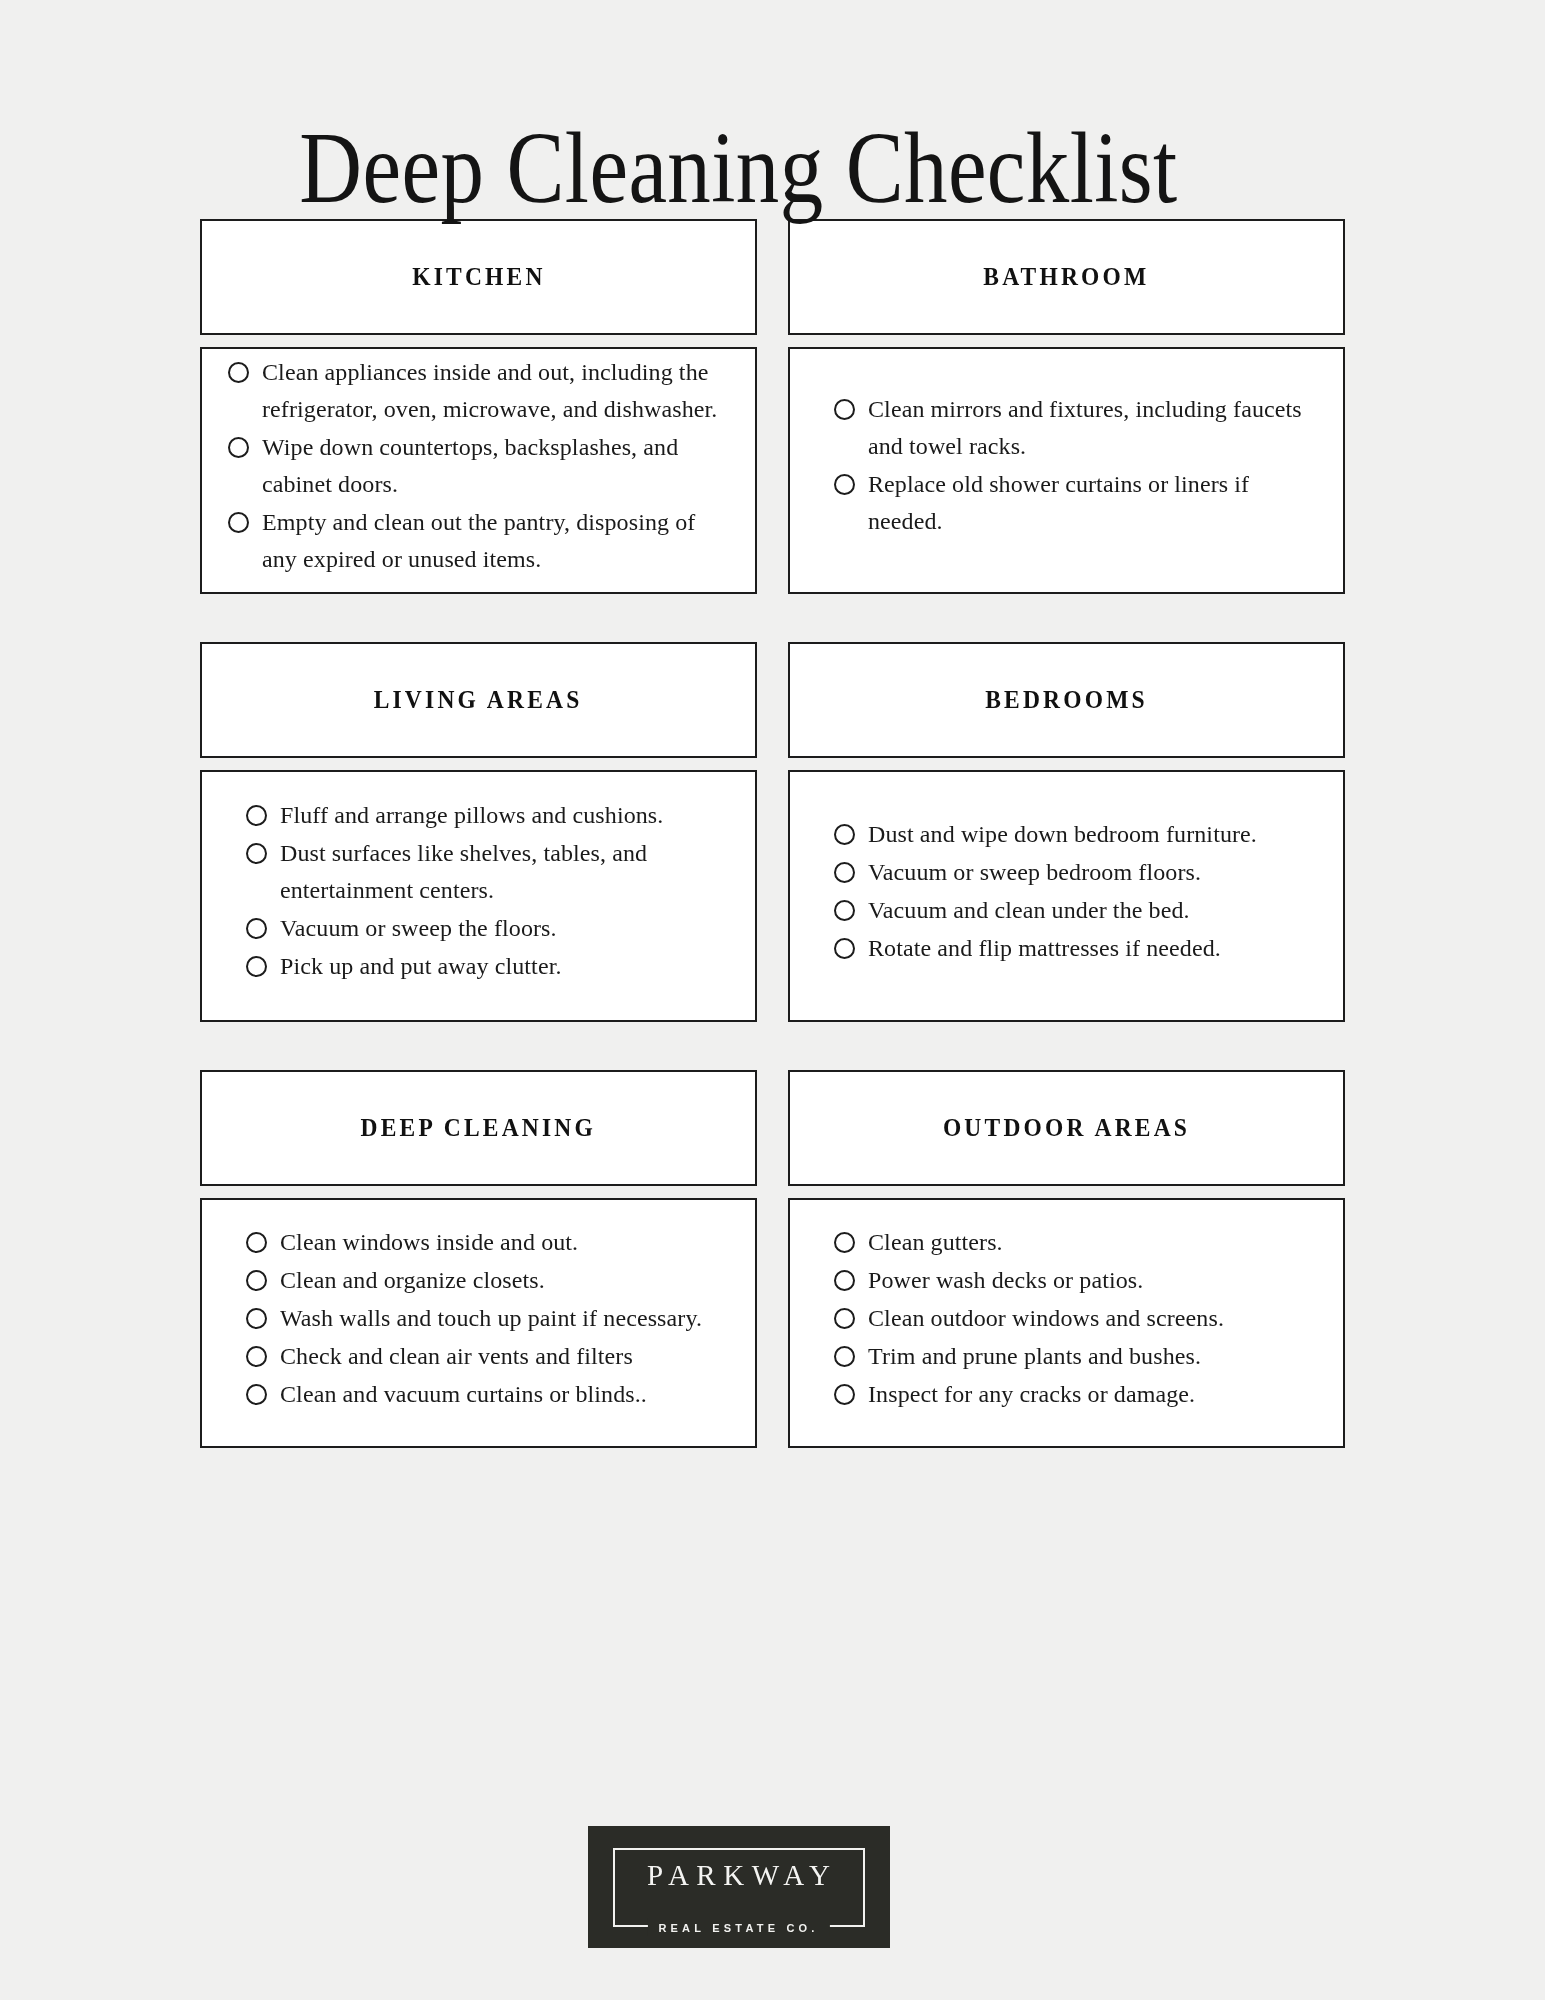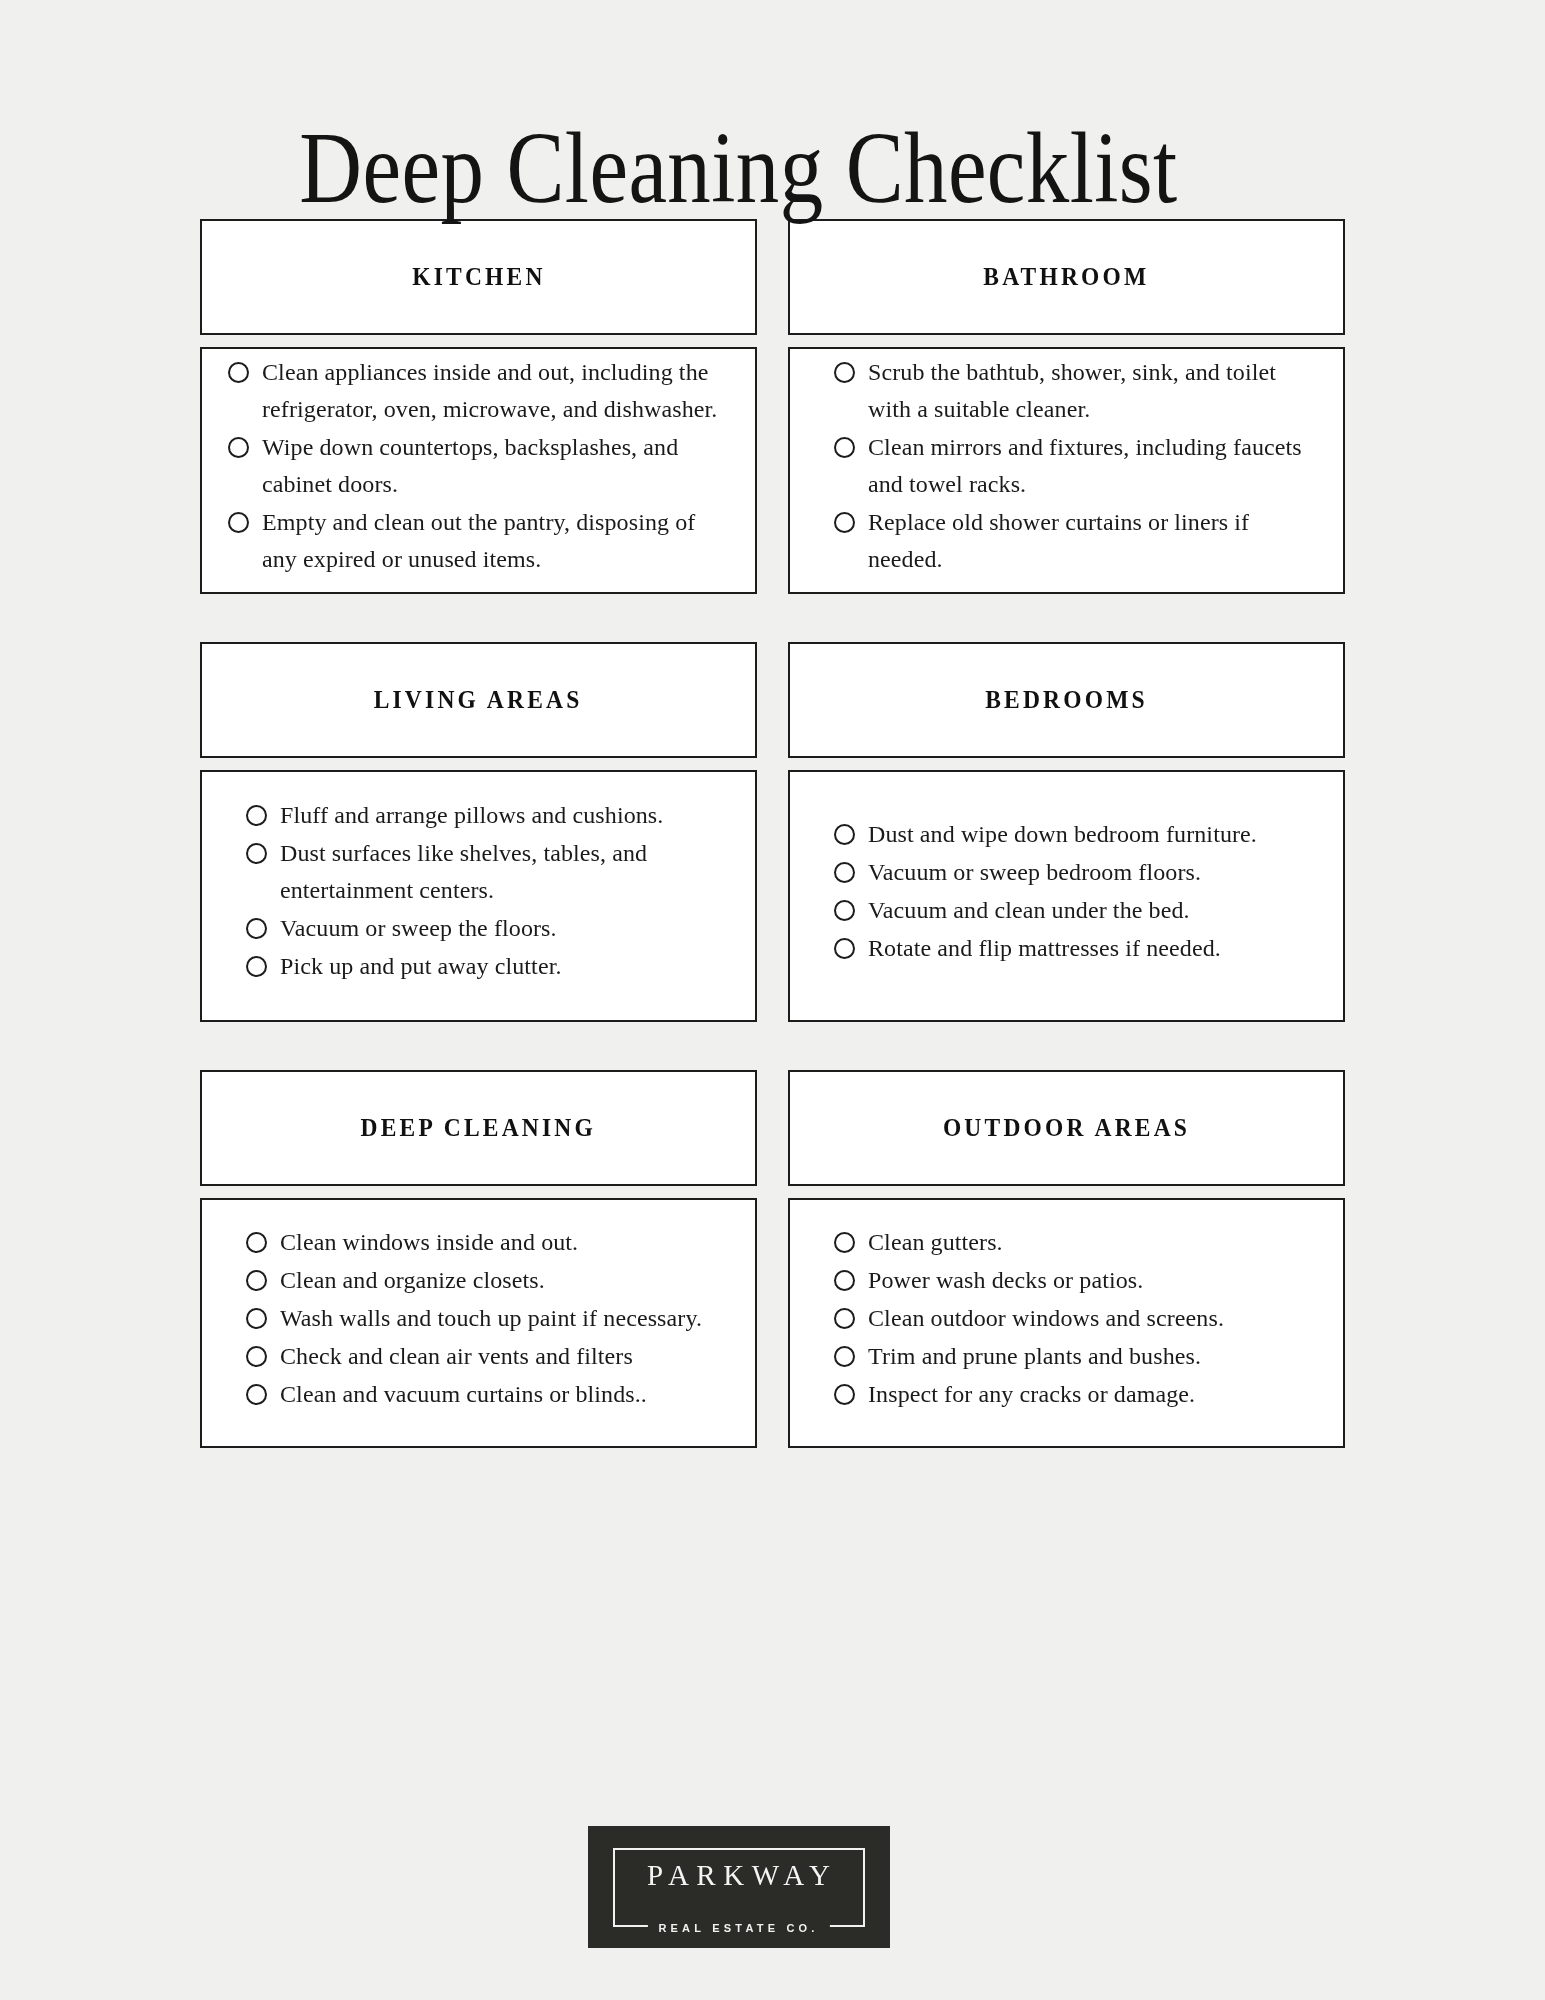--- a/index.html
+++ b/index.html
@@ -214,24 +214,20 @@
 
     <div class="section row1 indent">
       <div class="sec-header">
         <span class="sec-header-label">BATHROOM</span>
       </div>
       <div class="sec-body">
         <div class="sec-body-inner">
           <ul class="items">
             <li>
               <span class="check-circle"></span>
-              <span class="item-text">Scrub the bathtub, shower, sink, and toilet with a suitable cleaner.</span>
-            </li>
-            <li>
-              <span class="check-circle"></span>
               <span class="item-text">Clean mirrors and fixtures, including faucets and towel racks.</span>
             </li>
             <li>
               <span class="check-circle"></span>
               <span class="item-text">Replace old shower curtains or liners if needed.</span>
             </li>
           </ul>
         </div>
       </div>
     </div>

